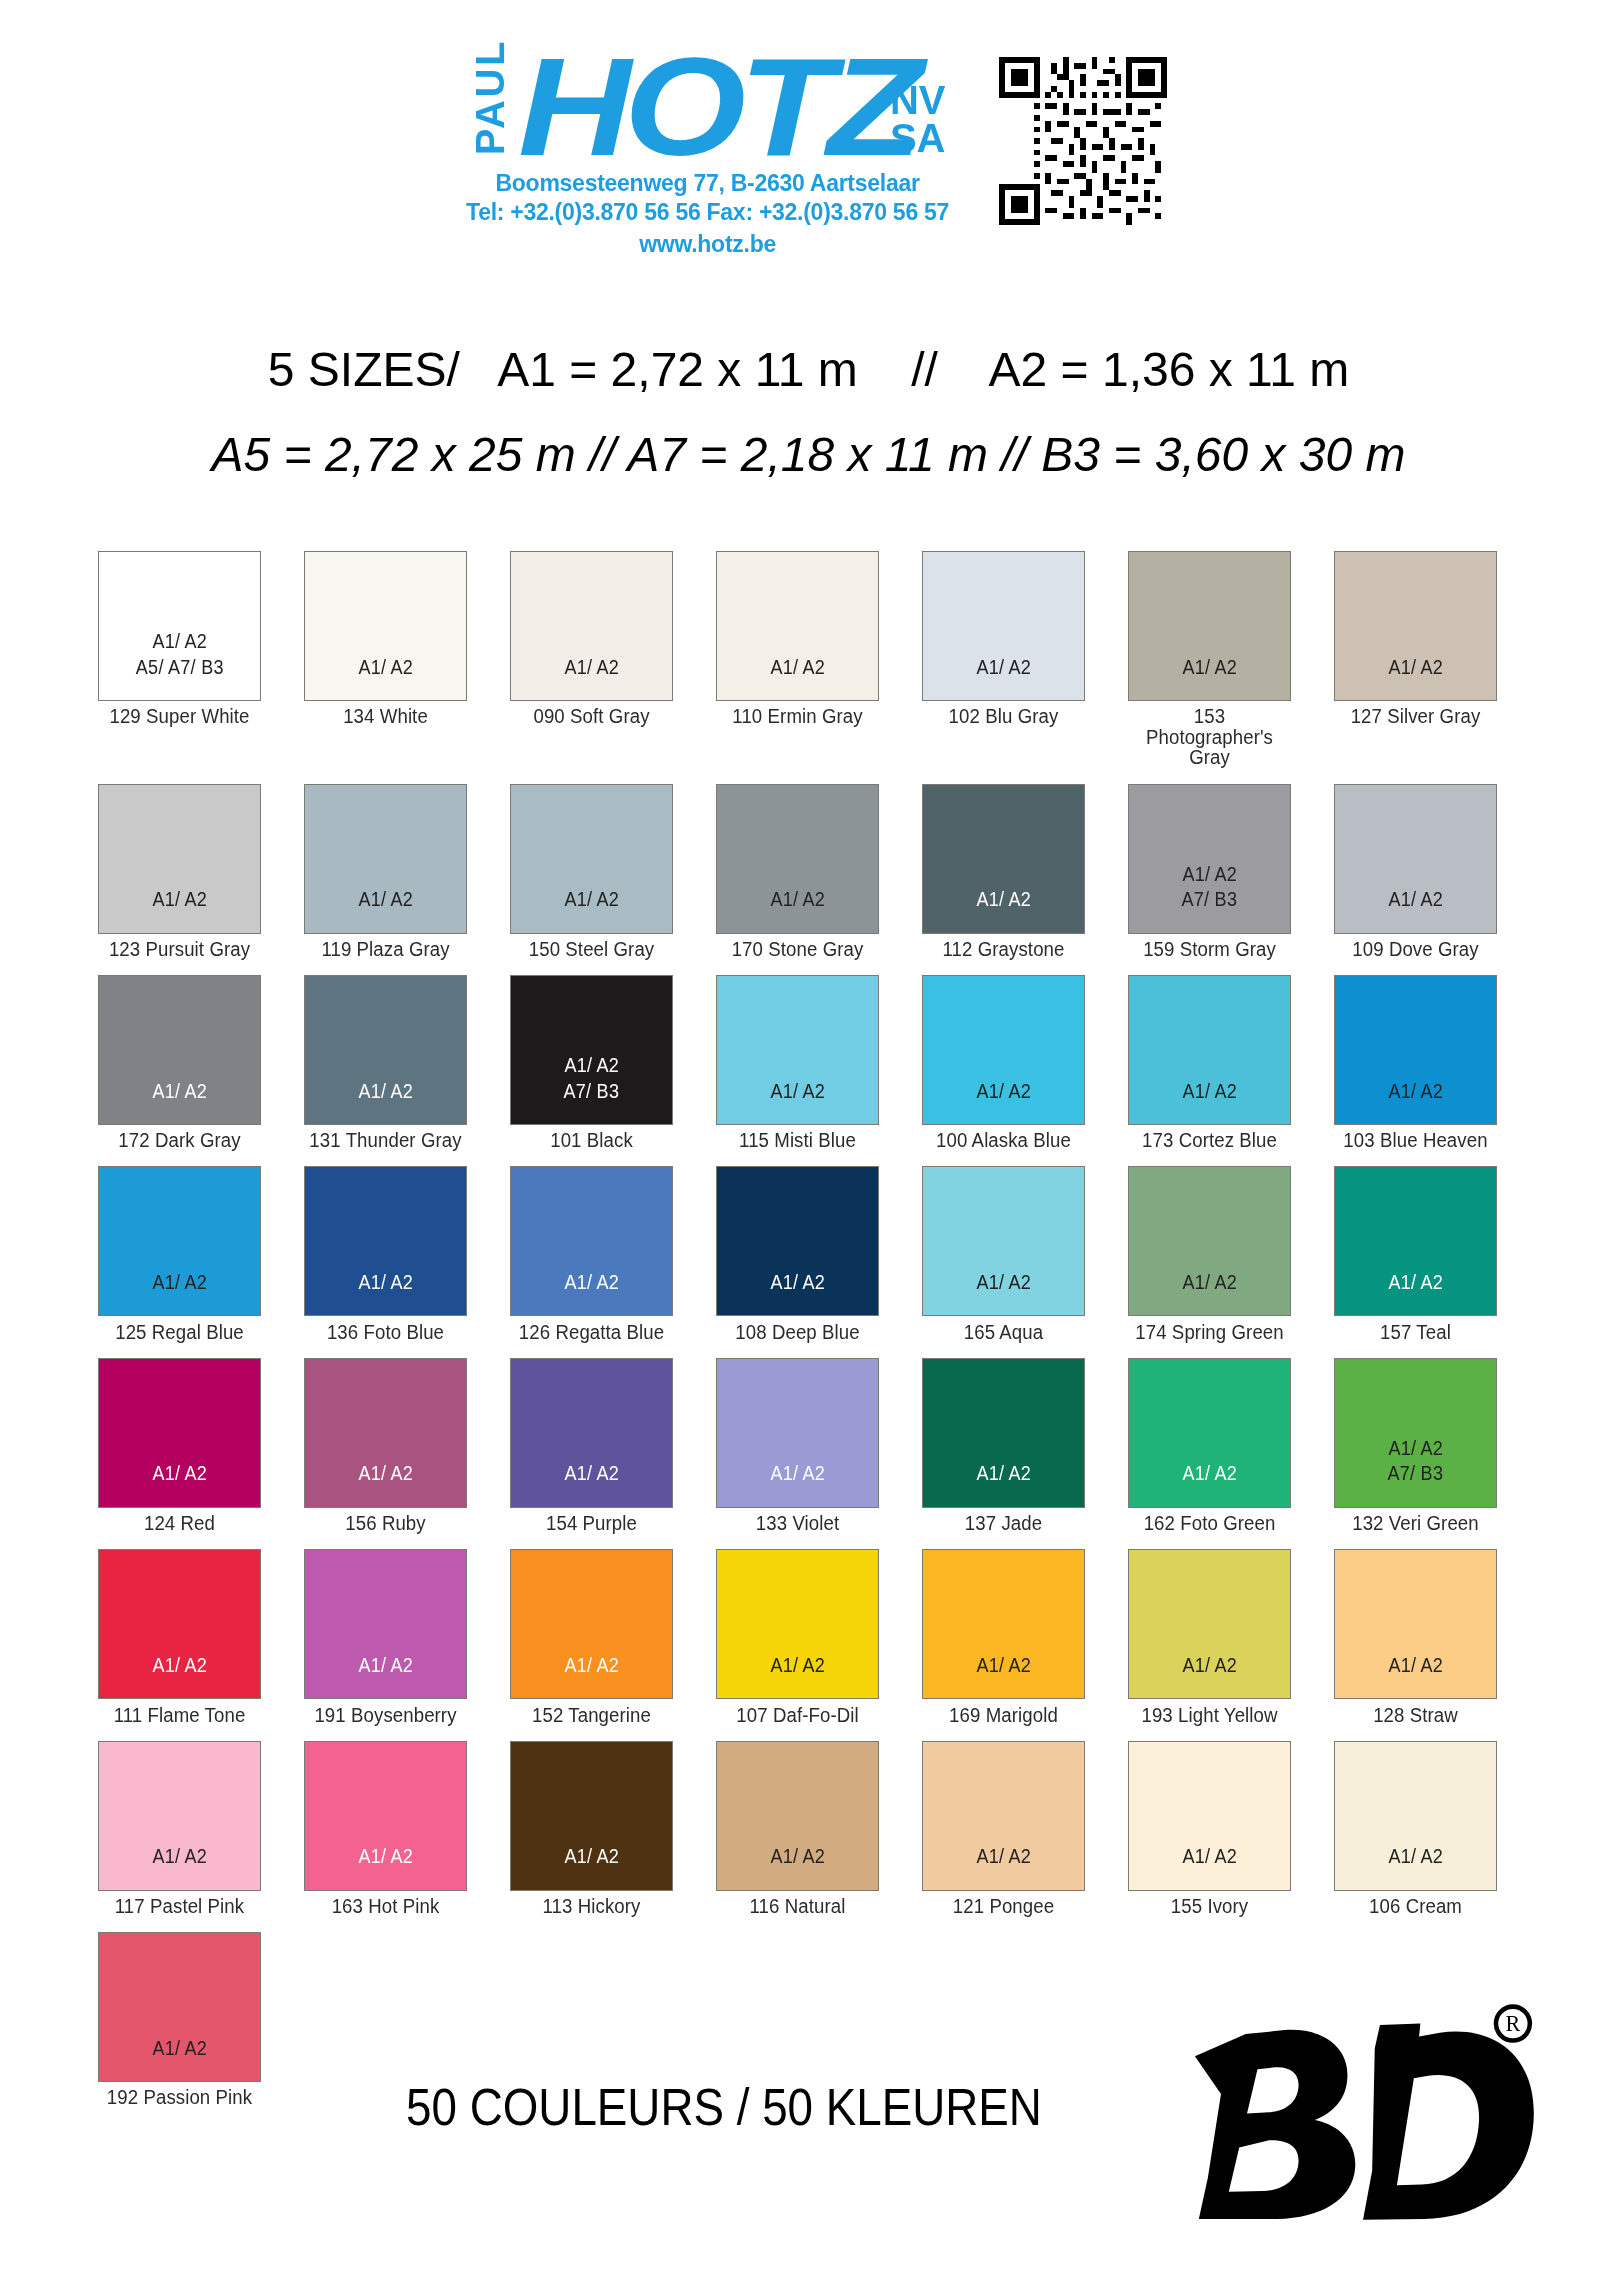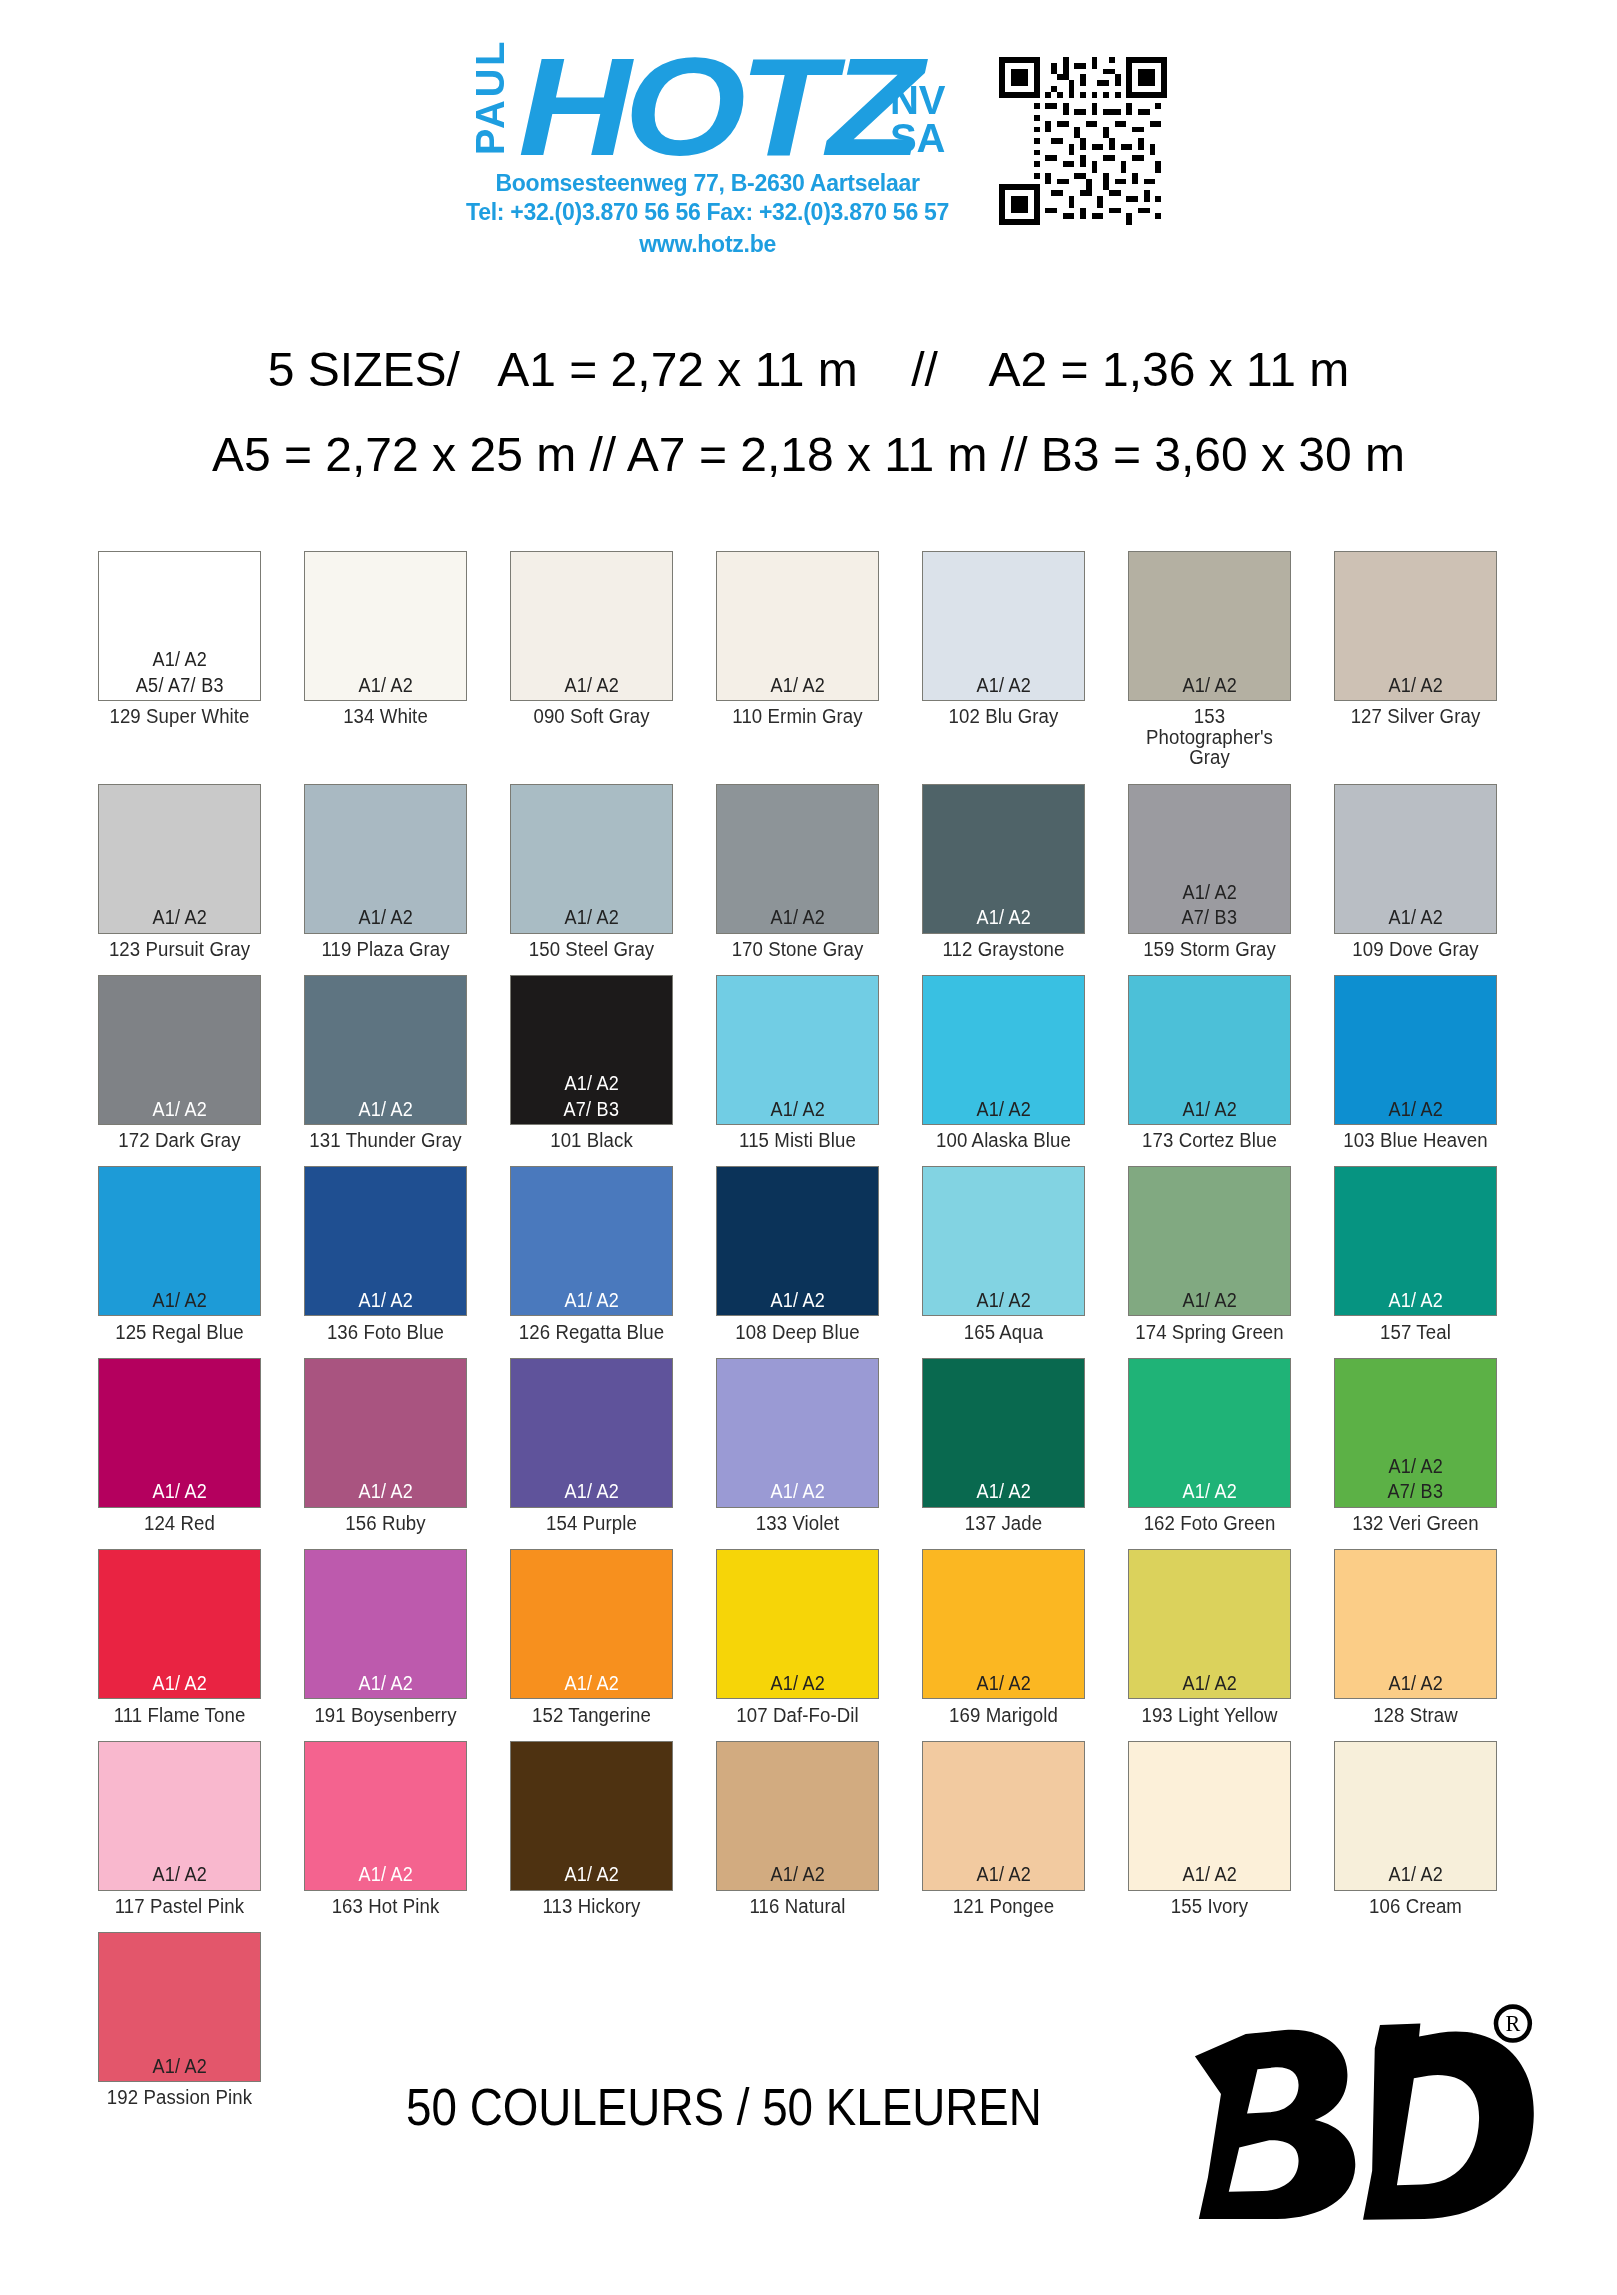--- a/index.html
+++ b/index.html
@@ -68,21 +68,21 @@
   
   .sizes{ position:absolute; left:0; width:1617px; text-align:center; }
   .size-line{
     font-family:"Liberation Sans", sans-serif;
     font-weight:normal;
     color:#000;
     white-space:pre;
     transform:scaleX(0.9);
   }
   #size1{ top:342px; }
-  #size2{ top:427px; }
+  #size2{ top:427px;font-style:italic; }
   #size1 .size-line{ font-size:48px; }
   #size2 .size-line{ font-size:48px; }
 
   
   .grid{
     position:absolute;
     left:98px; top:551px;
     width:1428px;
     display:grid;
     grid-template-columns:repeat(7, 163px);
@@ -91,21 +91,21 @@
   }
   .cell{ width:163px; }
   .swatch{
     width:163px; height:150px;
     box-sizing:border-box;
     border:1.3px solid #7b7b74;
     display:flex;
     flex-direction:column;
     justify-content:flex-end;
     align-items:center;
-    padding-bottom:2px;
+    padding-bottom:20px;
   }
   .sz{
     font-size:19.6px;
     line-height:1.30;
     letter-spacing:0.3px;
     transform:scaleX(0.92);
     white-space:nowrap;
   }
   .name{
     margin-top:5.2px;

